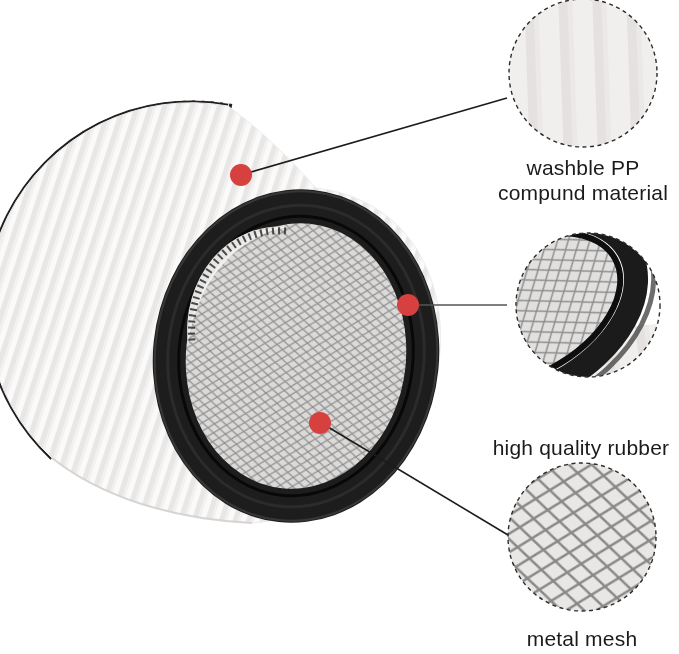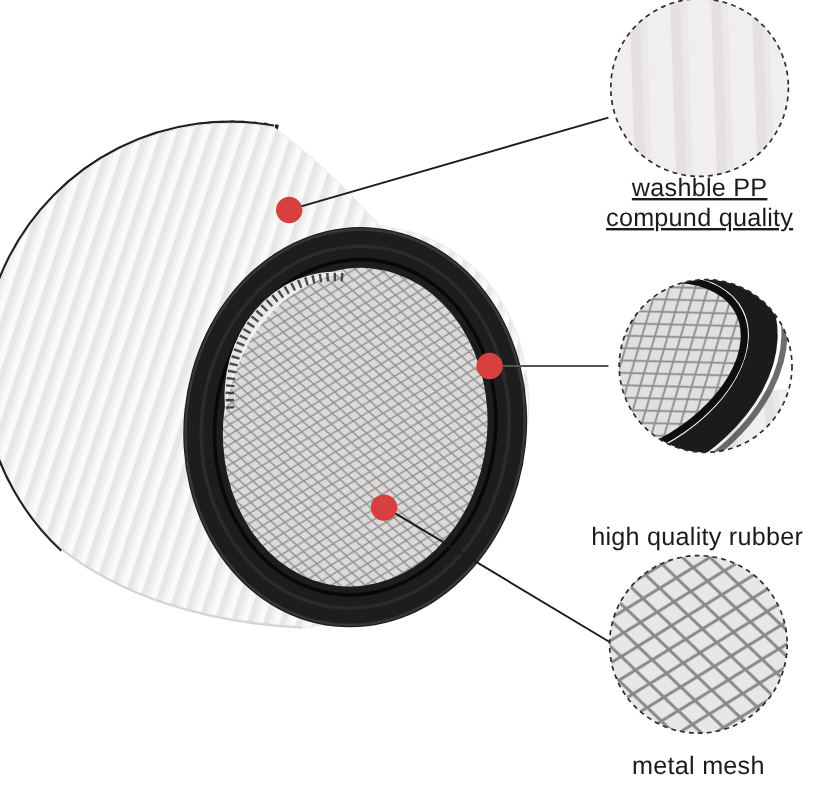--- a/index.html
+++ b/index.html
@@ -124,22 +124,22 @@
       </g>
       <circle cx="588" cy="305" r="72" fill="none" stroke="#2b2b2b" stroke-width="1.4" stroke-dasharray="4 3.5"></circle>
     </g>
 
     <g>
       <circle cx="582" cy="537" r="74" fill="url(#bigmesh)"></circle>
       <circle cx="582" cy="537" r="74" fill="none" stroke="#2b2b2b" stroke-width="1.4" stroke-dasharray="4 3.5"></circle>
     </g>
   </svg>
 
-  <div class="callout-label" style="left:583px;top:144px;text-decoration:underline;">
+  <div class="callout-label" style="left:583px;top:155px;">
     <div>washble PP</div>
-    <div>compund quality</div>
+    <div>compund material</div>
   </div>
 
   <div class="callout-label" style="left:581px;top:403px;margin-top:32px;">high quality rubber</div>
 
   <div class="callout-label" style="left:582px;top:626px;">metal mesh</div>
 
 </div>
 
 </body></html>

